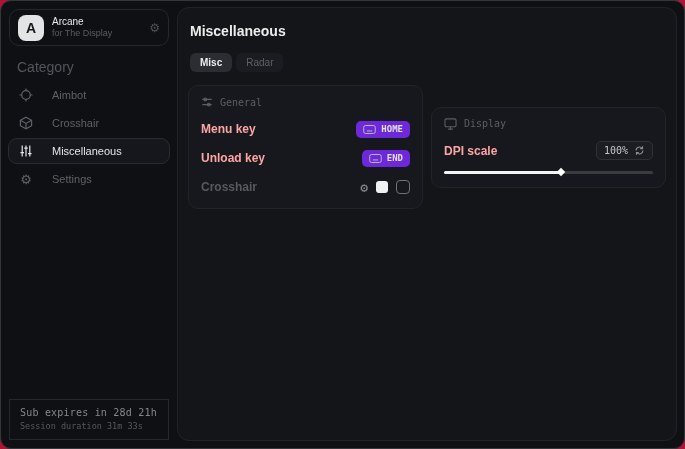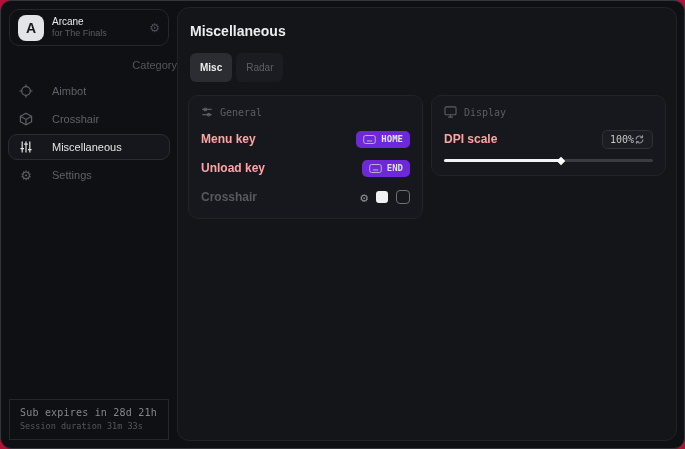--- a/index.html
+++ b/index.html
@@ -41,21 +41,21 @@
     display:flex; align-items:center; justify-content:center;
     flex:0 0 26px;
   }
   .logo-text { flex:1; line-height:1.2; }
   .logo-title { font-size:10px; font-weight:normal; color:#e9eaec; }
   .logo-sub { font-size:9px; color:#595c62; }
   .logo-gear { color:#4e5157; font-size:12px; line-height:1; cursor:pointer; }
 
   .category-label {
     margin:13px 0 6px 16px;
-    font-size:11px; color:#53565c;text-align:right;
+    font-size:14px; color:#53565c;
   }
 
   .nav { display:flex; flex-direction:column; }
   .nav-item {
     margin:1px 7px; height:26px;
     display:flex; align-items:center; gap:19px;
     padding:0 10px;
     color:#5e6167; font-size:11px;
     border:1px solid transparent; border-radius:9px;
     cursor:pointer;
@@ -87,28 +87,28 @@
     border:1px solid #222329;
     border-radius:12px;
     padding:15px 10px 10px 10px;
   }
   .page-title {
     font-size:14px; font-weight:bold; color:#eceded;
     margin-left:2px;
   }
   .tabs { display:flex; gap:4px; margin-top:14px; margin-left:2px; }
   .tab {
-    height:29px; padding:8px 10px; border-radius:6px;
+    height:19px; padding:8px 10px; border-radius:6px;
     display:flex; align-items:center;
     font-size:10px; cursor:pointer;
     background:#1b1c21; color:#5d6066;
   }
   .tab.active { background:#2c2d33; color:#eceded; font-weight:bold; }
 
-  .cards { display:flex; gap:8px; margin-top:13px; align-items:flex-start; }
+  .cards { display:flex; gap:8px; margin-top:13px; align-items:center; }
   .card {
     width:240px;
     background:#17181d;
     border:1px solid #232429;
     border-radius:10px;
     padding:10px 12px 13px 12px;
   }
   .card-header {
     display:flex; align-items:center; gap:7px;
     color:#5b5e64; font-size:10px;
@@ -132,21 +132,21 @@
   .keybind svg { display:block; color:#b9bbbf; }
 
   .xhair-controls { display:flex; align-items:center; gap:8px; }
   .xhair-gear { color:#8d9096; font-size:13px; line-height:1; cursor:pointer; }
   .swatch { width:12px; height:12px; border-radius:3px; background:#f0f1f3; cursor:pointer; }
   .checkbox { width:14px; height:14px; border:1.5px solid #6e7177; border-radius:4px; cursor:pointer; }
 
   .dpi-select {
     height:19px; padding:0 7px;
     background:#1c1d22; border:1px solid #303138; border-radius:5px;
-    display:flex; align-items:center; 
+    display:flex; align-items:center; gap:6px;
     color:#c6c8cb; font-size:10px;
     cursor:pointer;
   }
   .dpi-select svg { display:block; color:#8b8e94; }
 
   .fps-value { font-size:11px; font-weight:bold; color:#e5e6e8; }
   .fps-value .unit { color:#6f7278; font-weight:normal; margin-left:3px; }
 
   .slider {
     margin-top:12px; height:3px; border-radius:2px;
@@ -167,21 +167,21 @@
 <body>
 
 <div class="window">
 
   <div class="sidebar">
 
     <div class="logo-card">
       <div class="logo-box">A</div>
       <div class="logo-text">
         <div class="logo-title">Arcane</div>
-        <div class="logo-sub">for The Finals</div>
+        <div class="logo-sub">for The Display</div>
       </div>
       <div class="logo-gear">⚙</div>
     </div>
 
     <div class="category-label">Category</div>
 
     <div class="nav">
       <div class="nav-item">
         <span class="nico">
           <svg width="14" height="14" viewBox="0 0 14 14" fill="none" stroke="currentColor" stroke-width="1.2">

